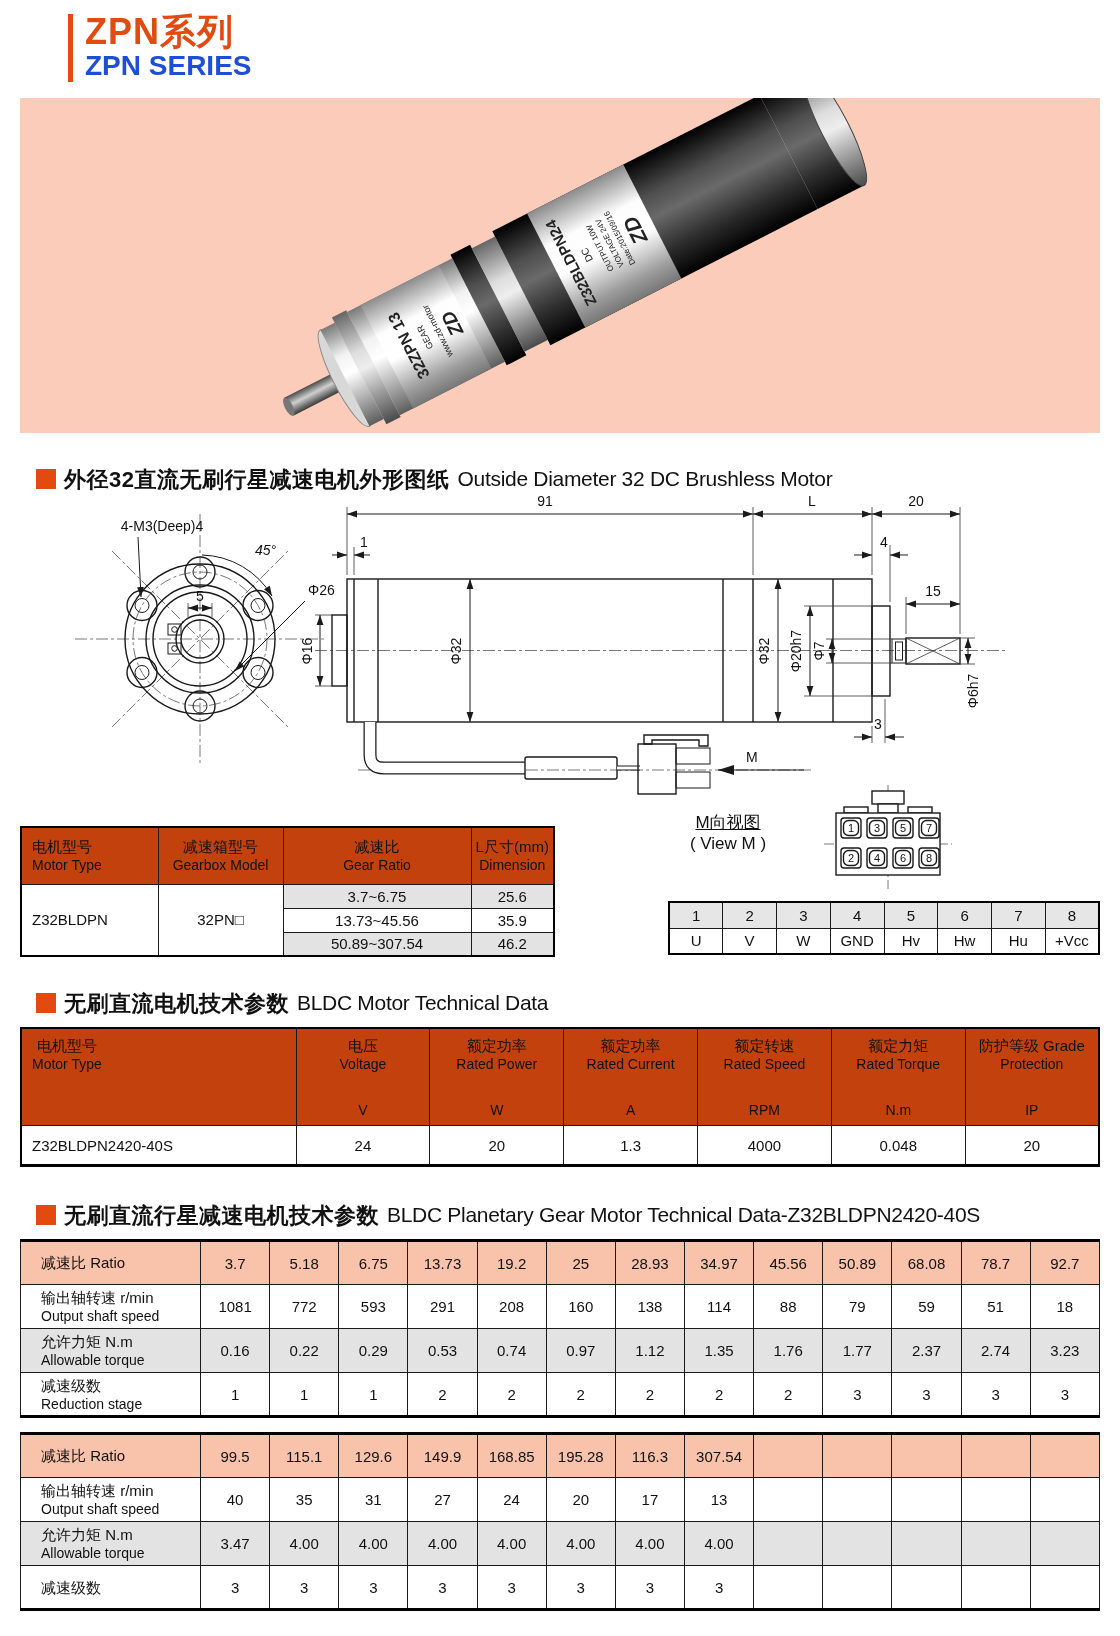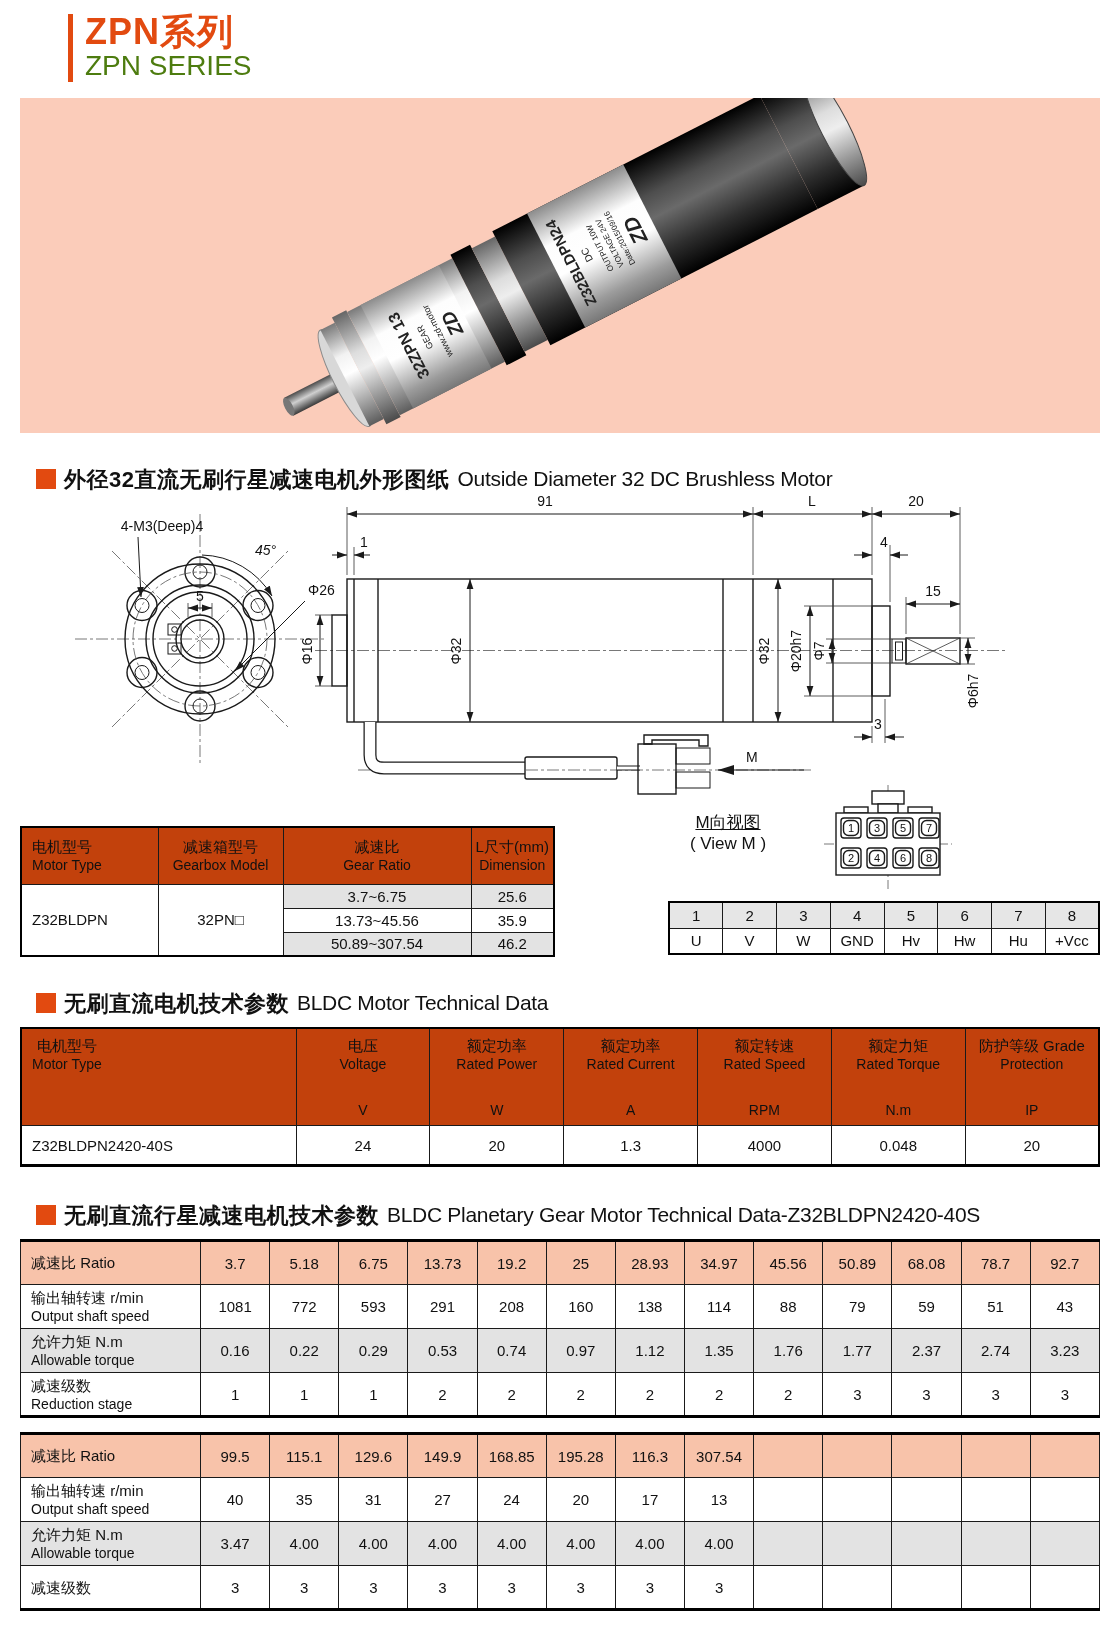--- a/index.html
+++ b/index.html
@@ -2,21 +2,21 @@
 <html><head>
 <meta charset="utf-8">
 <style>
   html,body{margin:0;padding:0;background:#fff;}
   body{font-family:"Liberation Sans","DejaVu Sans",sans-serif;color:#111;}
   .page{width:1120px;height:1636px;position:relative;overflow:hidden;background:#fff;}
 
   
   .series-head{margin:14px 0 0 68px;border-left:5px solid #e24a10;padding-left:12px;}
   .series-zh{font-size:36px;font-weight:700;color:#e24a10;line-height:1.0;letter-spacing:1px;}
-  .series-en{font-size:28px;font-weight:400;color:#4d7c0f;line-height:1.15;}
+  .series-en{font-size:28px;font-weight:700;color:#1d4ed8;line-height:1.15;}
   .model-head{margin:26px 20px 0 20px;display:flex;align-items:center;}
   .sq{width:24px;height:24px;background:#e24a10;margin-right:10px;flex:none;}
   .model-name{font-size:30px;font-weight:700;}
   .model-type{font-size:30px;font-weight:700;margin-left:78px;}
 
   
   .photo{margin:16px 20px 0 20px;height:335px;background:#fbccba;}
 
   
   .sec{margin:36px 20px 0 20px;display:flex;align-items:center;padding-left:16px;}
@@ -52,21 +52,21 @@
   .bldc-wrap{margin:14px 20px 0 20px;}
   .bldc tr.hd{height:96px;}
   .bldc tr.dr{height:40px;}
   .hcell{display:flex;flex-direction:column;justify-content:space-between;height:82px;padding:7px 0 7px 0;}
   .hcell.left{align-items:flex-start;padding-left:10px;}
   .hcell .unit{font-size:14px;}
 
   .pl{border-top:3px solid #000;border-bottom:3px solid #000;border-left:1px solid #000;border-right:1px solid #000;margin-top:14px;}
   .pl tr.hd td{background:#f8c3aa;height:30px;}
   .pl tr{height:44px;}
-  .pl .lab{text-align:left;padding-left:10px;}
+  .pl .lab{text-align:left;padding-left:20px;}
   .pl-wrap{margin:0 20px;}
 </style>
 </head>
 <body>
 
 <div class="page">
 
   <div class="series-head">
     <div class="series-zh">ZPN系列</div>
     <div class="series-en">ZPN SERIES</div>
@@ -555,21 +555,21 @@
         <td>593</td>
         <td>291</td>
         <td>208</td>
         <td>160</td>
         <td>138</td>
         <td>114</td>
         <td>88</td>
         <td>79</td>
         <td>59</td>
         <td>51</td>
-        <td>43</td>
+        <td>18</td>
       </tr>
       <tr>
         <td class="lab g">
               <span class="zh">允许力矩 N.m</span>
               <span class="en">Allowable torque</span>
             </td>
         <td class="g">0.16</td>
         <td class="g">0.22</td>
         <td class="g">0.29</td>
         <td class="g">0.53</td>

